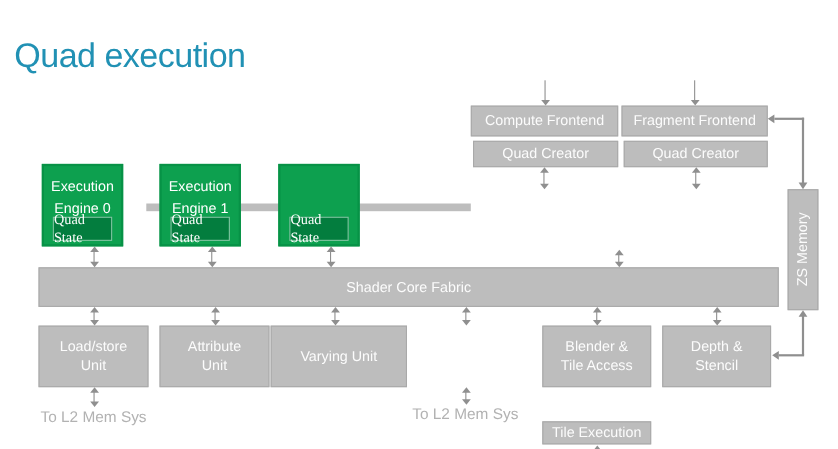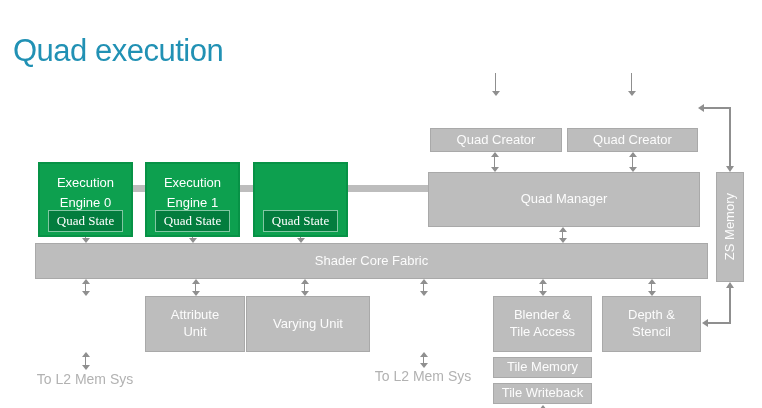--- a/index.html
+++ b/index.html
@@ -13,21 +13,21 @@
   }
   
   .b{
     position:absolute;background:var(--box-fill);border:1px solid var(--box-border);
     color:var(--box-text);display:flex;align-items:center;justify-content:center;
     text-align:center;font-size:13px;line-height:1.3;box-sizing:border-box;padding:0 4px;
   }
   .b.wrap2{padding:0 13px;}
   
   .ee{
-    position:absolute;top:143px;width:95px;height:75px;box-sizing:border-box;
+    position:absolute;top:130px;width:74px;height:75px;box-sizing:border-box;
     background:var(--green-fill);border:2px solid var(--green-border);z-index:2;
   }
   .ee-label{
     position:absolute;top:9px;left:0;right:0;text-align:center;color:#fff;
     font-size:13px;line-height:1.55;
   }
   .qs{
     position:absolute;left:8px;right:8px;bottom:3px;height:22px;box-sizing:border-box;
     background:var(--quadstate-fill);border:1px solid var(--quadstate-border);
     color:#fff;font-size:13px;display:flex;align-items:center;justify-content:center;font-family:Liberation Serif, serif;
@@ -62,50 +62,51 @@
 </style>
 </head>
 <body>
 
 <div class="canvas">
 
   <div class="title">Quad execution</div>
 
   <div class="thick-bar"></div>
 
+  <div class="b" style="left:428px;top:77px;width:134px;height:28px">Compute Frontend</div>
+  <div class="b" style="left:565px;top:77px;width:133px;height:28px">Fragment Frontend</div>
   <div class="b" style="left:430px;top:109px;width:132px;height:24px">Quad Creator</div>
   <div class="b" style="left:567px;top:109px;width:131px;height:24px">Quad Creator</div>
 
-  <div class="b" style="left:428px;top:153px;width:272px;height:55px">Quad Manager</div>
 
   <div class="b" style="left:716px;top:153px;width:28px;height:110px;padding:0">
     <span class="zs-text">ZS Memory</span>
   </div>
 
   <div class="ee" style="left:38px">
     <div class="ee-label">Execution Engine 0</div>
     <div class="qs">Quad State</div>
   </div>
   <div class="ee" style="left:145px">
     <div class="ee-label">Execution Engine 1</div>
     <div class="qs">Quad State</div>
   </div>
   <div class="ee" style="left:253px">
     <div class="qs">Quad State</div>
   </div>
 
   <div class="b" style="left:35px;top:224px;width:673px;height:36px">Shader Core Fabric</div>
 
+  <div class="b wrap2" style="left:35px;top:277px;width:100px;height:56px">Load/store Unit</div>
   <div class="b wrap2" style="left:145px;top:277px;width:100px;height:56px">Attribute Unit</div>
   <div class="b wrap2" style="left:246px;top:277px;width:124px;height:56px">Varying Unit</div>
   <div class="b wrap2" style="left:493px;top:277px;width:99px;height:56px">Blender &amp; Tile Access</div>
   <div class="b wrap2" style="left:602px;top:277px;width:99px;height:56px">Depth &amp; Stencil</div>
 
-  <div class="b" style="left:493px;top:338px;width:99px;height:21px">Tile Memory</div>
-  <div class="b" style="left:493px;top:364px;width:99px;height:21px">Tile Writeback</div>
+  <div class="b" style="left:493px;top:364px;width:99px;height:21px">Tile Execution</div>
 
   <div class="arr down" style="left:491px;top:54px;height:23px"></div>
   <div class="arr down" style="left:627px;top:54px;height:23px"></div>
 
   <div class="arr double" style="left:490px;top:133px;height:20px"></div>
   <div class="arr double" style="left:628px;top:133px;height:20px"></div>
 
   <div class="arr double" style="left:558px;top:208px;height:16px"></div>
 
   <div class="arr double" style="left:81px;top:205px;height:19px"></div>

